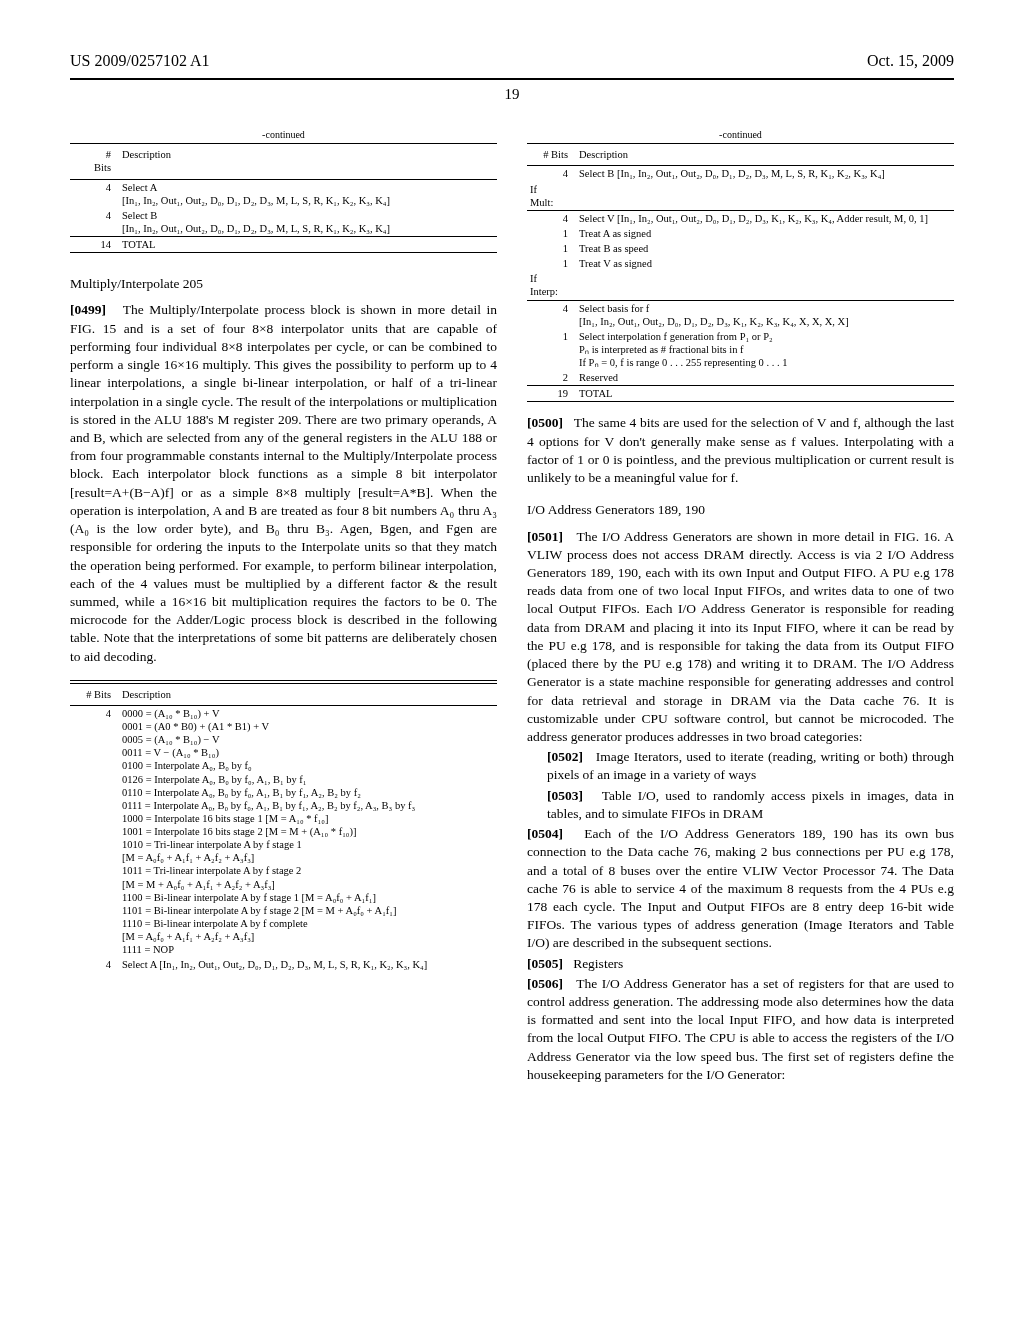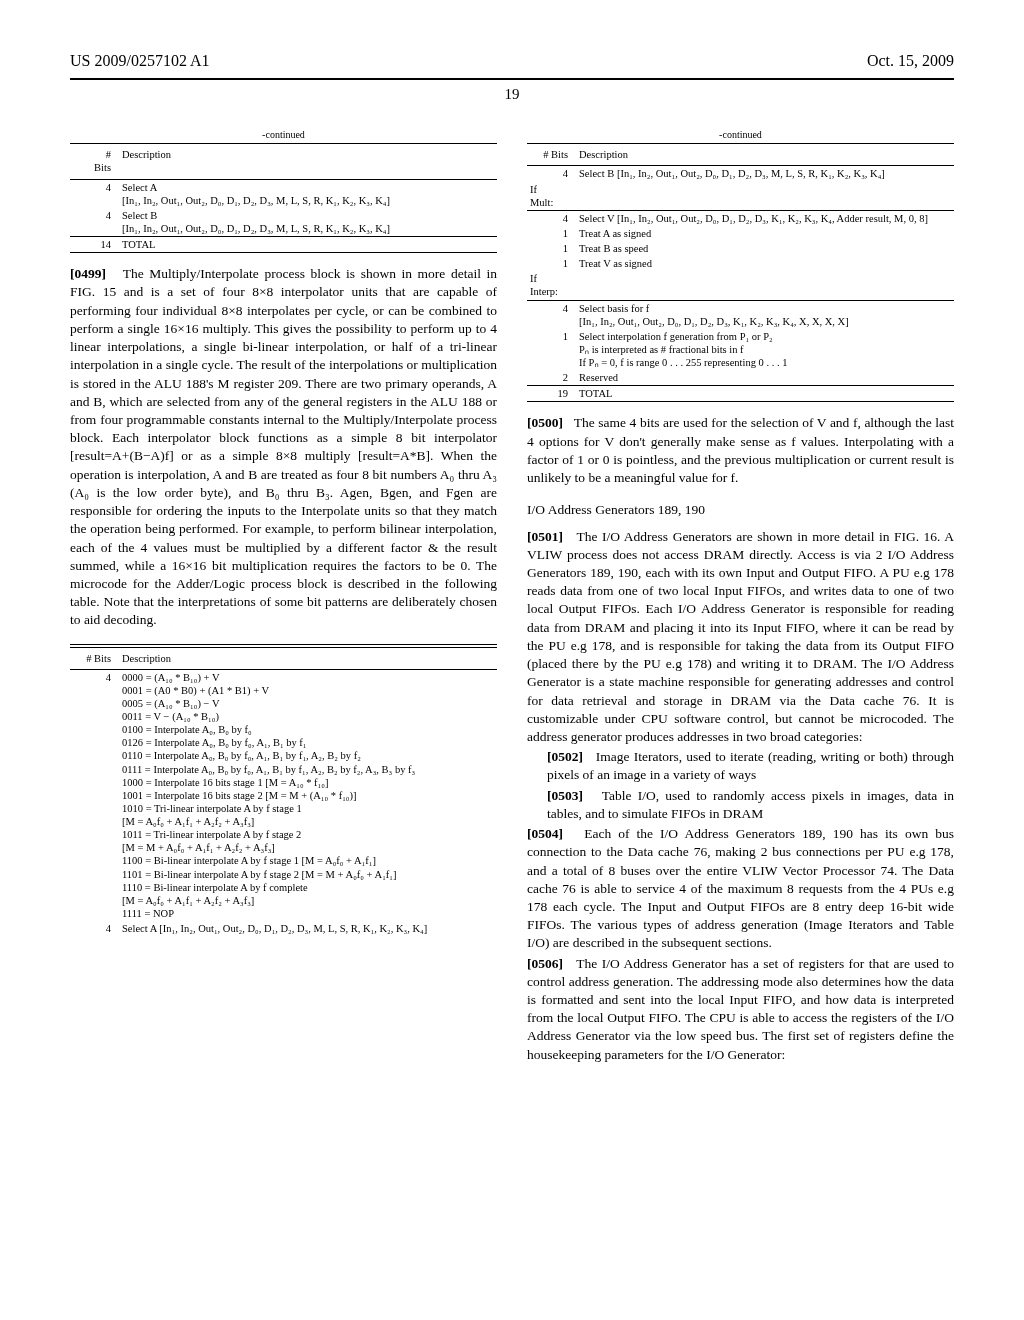--- a/index.html
+++ b/index.html
@@ -115,20 +115,21 @@
         <tr class="toprule">
           <td class="bitcol">14</td>
           <td>TOTAL</td>
         </tr>
         <tr class="toprule">
               <td colspan="2"></td>
             </tr>
       </tbody>
         </table>
 
+      <div class="sect-head">Multiply/Interpolate 205</div>
 
       <p class="para">
         <span class="paranum">[0499]</span>&nbsp;&nbsp;&nbsp;<span>The Multiply/Interpolate process block is shown in more detail in FIG. 15 and is a set of four 8×8 interpolator units that are capable of performing four individual 8×8 interpolates per cycle, or can be combined to perform a single 16×16 multiply. This gives the possibility to perform up to 4 linear interpolations, a single bi-linear interpolation, or half of a tri-linear interpolation in a single cycle. The result of the interpolations or multiplication is stored in the ALU 188's M register 209. There are two primary operands, A and B, which are selected from any of the general registers in the ALU 188 or from four programmable constants internal to the Multiply/Interpolate process block. Each interpolator block functions as a simple 8 bit interpolator [result=A+(B−A)f] or as a simple 8×8 multiply [result=A*B]. When the operation is interpolation, A and B are treated as four 8 bit numbers A₀ thru A₃ (A₀ is the low order byte), and B₀ thru B₃. Agen, Bgen, and Fgen are responsible for ordering the inputs to the Interpolate units so that they match the operation being performed. For example, to perform bilinear interpolation, each of the 4 values must be multiplied by a different factor &amp; the result summed, while a 16×16 bit multiplication requires the factors to be 0. The microcode for the Adder/Logic process block is described in the following table. Note that the interpretations of some bit patterns are deliberately chosen to aid decoding.</span>
       </p>
 
       <table class="tbl">
         <tbody>
             <tr class="toprule">
               <td colspan="2"></td>
             </tr>
@@ -182,21 +183,21 @@
           <td class="bitcol">4</td>
           <td>Select B [In₁, In₂, Out₁, Out₂, D₀, D₁, D₂, D₃, M, L, S, R, K₁, K₂, K₃, K₄]</td>
         </tr>
         <tr>
           <td class="bitcol" style="white-space:pre-line;text-align:left">If
 Mult:</td>
           <td></td>
         </tr>
         <tr class="toprule">
           <td class="bitcol">4</td>
-          <td>Select V [In₁, In₂, Out₁, Out₂, D₀, D₁, D₂, D₃, K₁, K₂, K₃, K₄, Adder result, M, 0, 8]</td>
+          <td>Select V [In₁, In₂, Out₁, Out₂, D₀, D₁, D₂, D₃, K₁, K₂, K₃, K₄, Adder result, M, 0, 1]</td>
         </tr>
         <tr>
           <td class="bitcol">1</td>
           <td>Treat A as signed</td>
         </tr>
         <tr>
           <td class="bitcol">1</td>
           <td>Treat B as speed</td>
         </tr>
         <tr>
@@ -248,20 +249,23 @@
       </p>
 
       <p class="para" style="margin:0 0 2px 20px">
         <span class="paranum">[0503]</span>&nbsp;&nbsp;&nbsp;<span>Table I/O, used to randomly access pixels in images, data in tables, and to simulate FIFOs in DRAM</span>
       </p>
 
       <p class="para" style="margin-bottom:2px">
         <span class="paranum">[0504]</span>&nbsp;&nbsp;&nbsp;<span>Each of the I/O Address Generators 189, 190 has its own bus connection to the Data cache 76, making 2 bus connections per PU e.g 178, and a total of 8 buses over the entire VLIW Vector Processor 74. The Data cache 76 is able to service 4 of the maximum 8 requests from the 4 PUs e.g 178 each cycle. The Input and Output FIFOs are 8 entry deep 16-bit wide FIFOs. The various types of address generation (Image Iterators and Table I/O) are described in the subsequent sections.</span>
       </p>
 
+      <p class="para" style="margin-bottom:2px">
+        <span class="paranum">[0505]</span>&nbsp;&nbsp;&nbsp;<span>Registers</span>
+      </p>
 
       <p class="para" style="margin-bottom:2px">
         <span class="paranum">[0506]</span>&nbsp;&nbsp;&nbsp;<span>The I/O Address Generator has a set of registers for that are used to control address generation. The addressing mode also determines how the data is formatted and sent into the local Input FIFO, and how data is interpreted from the local Output FIFO. The CPU is able to access the registers of the I/O Address Generator via the low speed bus. The first set of registers define the housekeeping parameters for the I/O Generator:</span>
       </p>
 
     </div>
   </div>
 </div>
 
 </body></html>

